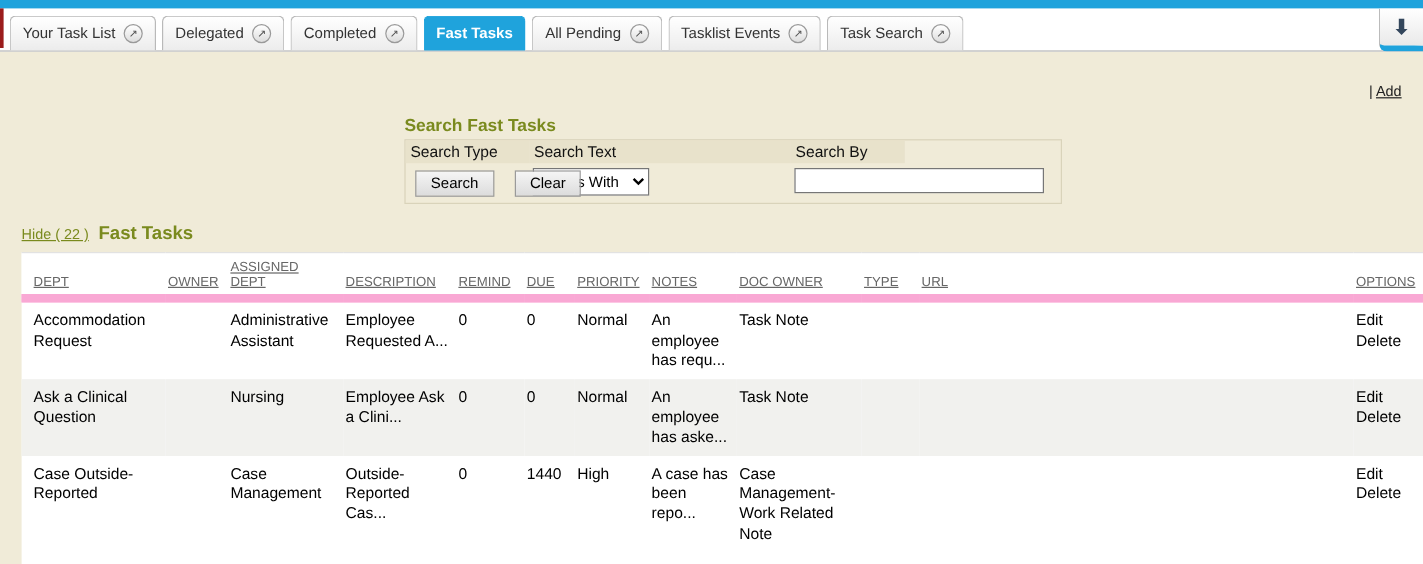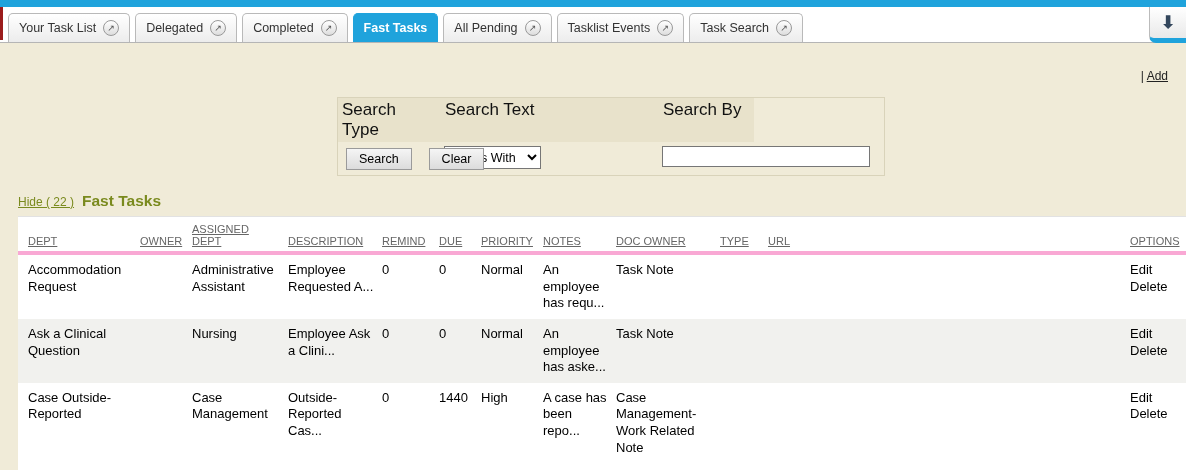--- a/index.html
+++ b/index.html
@@ -18,38 +18,38 @@
 
   
   .content { flex:1 1 auto; background:#f0ebd8; }
   .add-row { text-align:right; padding:26px 18px 0 0; font-size:12px; color:#222; }
   .add-row a { color:#222; text-decoration:underline; cursor:pointer; }
 
   .search-section { margin:14px 0 0 337px; }
   .search-title { color:#7a8a1e; font-weight:bold; font-size:14.5px; margin-bottom:3px; }
   .search-box { display:inline-block; border:1px solid #d9d3ba; }
   .search-grid { display:grid; grid-template-columns:103px 218px 95px 130px; }
-  .s-label { background:#e8e2cb; font-size:17px; color:#111; padding:2px 4px; }
+  .s-label { background:#e8e2cb; font-size:13px; color:#111; padding:2px 4px; }
   .s-label-pad { background:transparent; }
   .s-ctrl { padding:4px 4px 6px 3px; }
   .s-btns { grid-row:2; display:flex; align-items:center; gap:17px; padding:0 8px; }
   select.fselect { height:23px; font-size:12.5px; border:1px solid #767676; background:#fff; font-family:"Liberation Sans", sans-serif; }
   #sel-type { width:97px; }
   #sel-by { width:90px; }
   input.stext { width:208px; height:21px; border:1px solid #767676; font-size:13px; padding:0 3px; font-family:"Liberation Sans", sans-serif; }
   .btn { font-size:12.5px; padding:3px 12px; background:linear-gradient(#f5f5f5,#dcdcdc); border:1px solid #9a9a9a; cursor:pointer; font-family:"Liberation Sans", sans-serif; }
 
   .list-header { margin:16px 0 0 18px; display:flex; align-items:baseline; gap:8px; }
   .hide-link { color:#7a8a1e; font-size:12px; font-weight:normal; text-decoration:underline; cursor:pointer; }
   .list-title { color:#7a8a1e; font-size:15.5px; font-weight:bold; }
 
   
   .table-wrap { margin:6px 0 0 18px; background:#fff; min-height:270px; }
   table { border-collapse:collapse; table-layout:fixed; width:1168px; font-size:13px; }
-  th { color:#666; font-size:11px; font-weight:normal; text-align:left; vertical-align:bottom; padding:6px 6px 4px 2px; border-bottom:4px solid #f9a8d4; border-top:1px solid #e2e2e2; background:#fff; cursor:pointer; }
+  th { color:#666; font-size:11px; font-weight:normal; text-align:left; vertical-align:bottom; padding:6px 6px 4px 2px; border-bottom:7px solid #f9a8d4; border-top:1px solid #e2e2e2; background:#fff; cursor:pointer; }
   th .u { text-decoration:underline; }
   td { vertical-align:top; padding:7px 6px 7px 2px; line-height:1.28; color:#000; overflow-wrap:break-word; }
   th.first, td.first { padding-left:10px; }
   tr.alt td { background:#f1f1ee; }
   .opt-link { cursor:pointer; }
 </style>
 </head>
 <body>
 
 <div class="page">
@@ -90,20 +90,21 @@
     </div>
   </div>
 
   <div class="content">
 
     <div class="add-row">
       <span>| </span><a>Add</a>
     </div>
 
     <div class="search-section">
+      <div class="search-title">Search Fast Tasks</div>
       <div class="search-box">
         <div class="search-grid">
           <div class="s-label">Search Type</div>
           <div class="s-label">Search Text</div>
           <div class="s-label">Search By</div>
           <div class="s-label-pad"></div>
 
           <div class="s-ctrl">
             <select id="sel-type" class="fselect">
               <option>Begins With</option>

